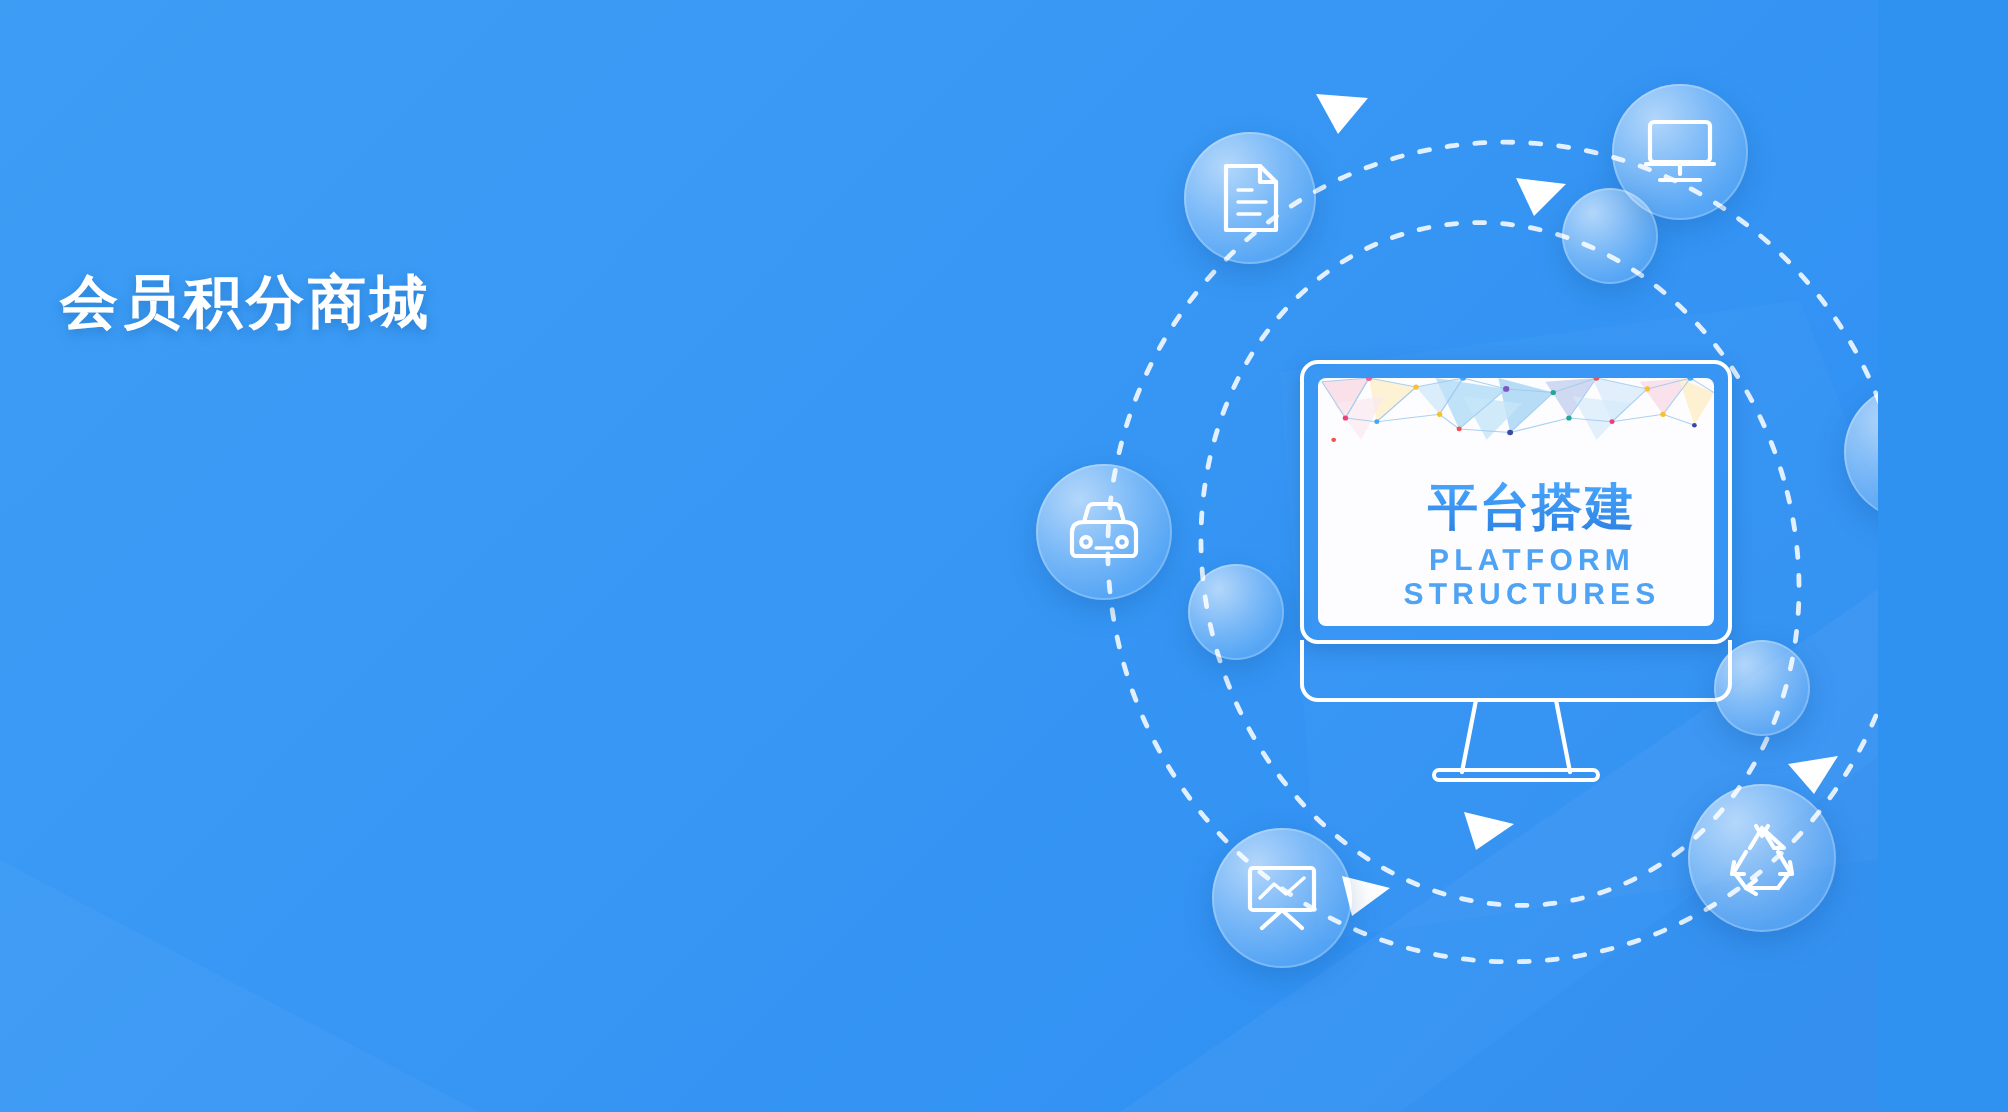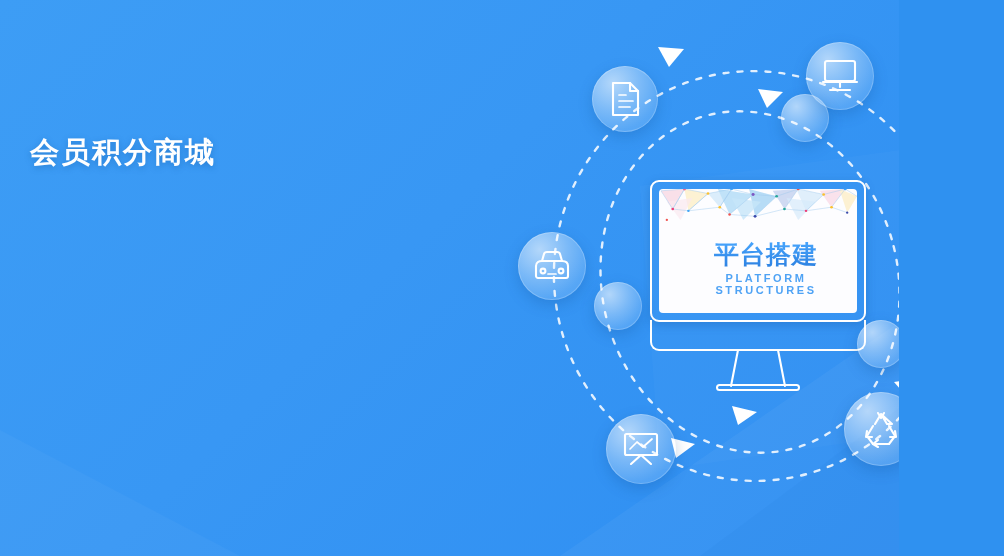--- a/index.html
+++ b/index.html
@@ -7,20 +7,21 @@
   body{
     font-family:"Liberation Sans","DejaVu Sans",sans-serif;
     -webkit-font-smoothing:antialiased;
   }
   .stage{
     position:relative;
     width:899px;height:556px;
     overflow:hidden;
     background:#3a9bf4;
     background:linear-gradient(135deg,#3d9df5 0%,#3897f4 45%,#2e8ef2 100%);
+    padding-left:40px;
   }
   
   .facet{position:absolute;pointer-events:none;}
   .facet-a{
     left:0;top:0;width:1004px;height:556px;
   }
 
   
   .copy{
     position:absolute;left:30px;top:132px;width:470px;
@@ -75,21 +76,21 @@
     font-size:25px;font-weight:700;letter-spacing:1px;
     line-height:30px;
     background:linear-gradient(180deg,#4aa8ff 0%,#2b7fe0 100%);
     -webkit-background-clip:text;background-clip:text;
     color:#3d93ef;
     -webkit-text-fill-color:transparent;
     text-shadow:none;
   }
   .mon-sub{
     margin-top:3px;
-    font-size:11px;font-weight:700;letter-spacing:2.6px;
+    font-size:15px;font-weight:700;letter-spacing:2.6px;
     color:#4fa3f5;
   }
   .mon-chin{
     position:absolute;left:0;top:140px;width:216px;height:31px;
     border:2.5px solid #ffffff;border-top:none;
     border-radius:0 0 9px 9px;box-sizing:border-box;
   }
   .mon-neck{
     position:absolute;left:50%;top:170px;width:58px;height:38px;
     transform:translateX(-50%);

